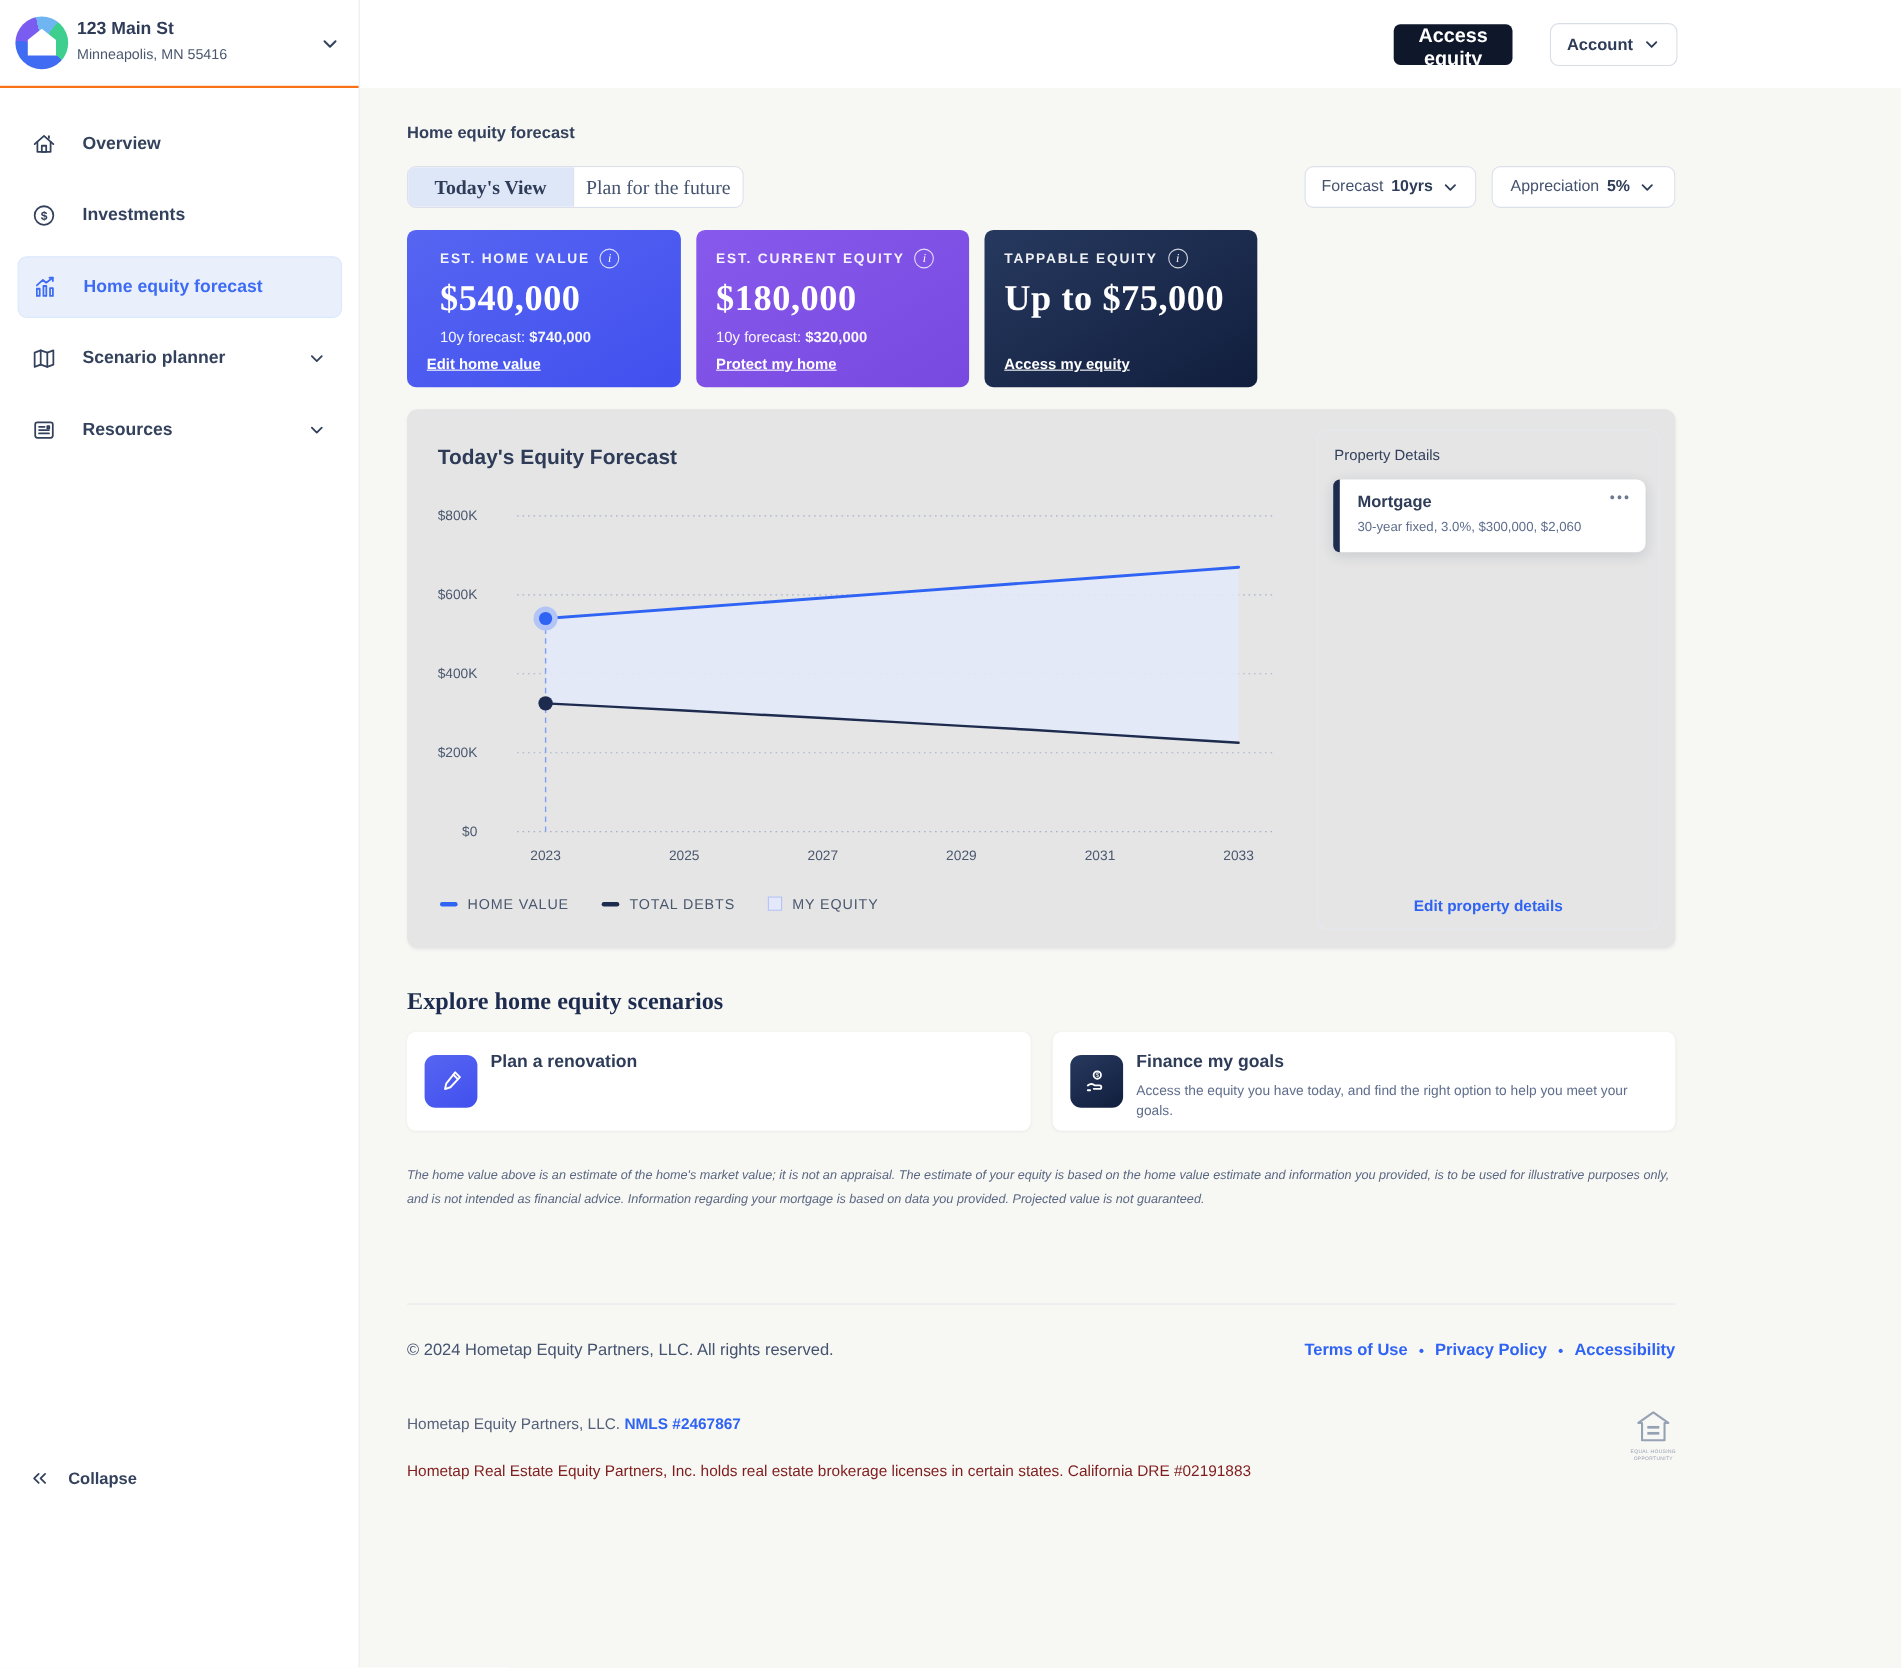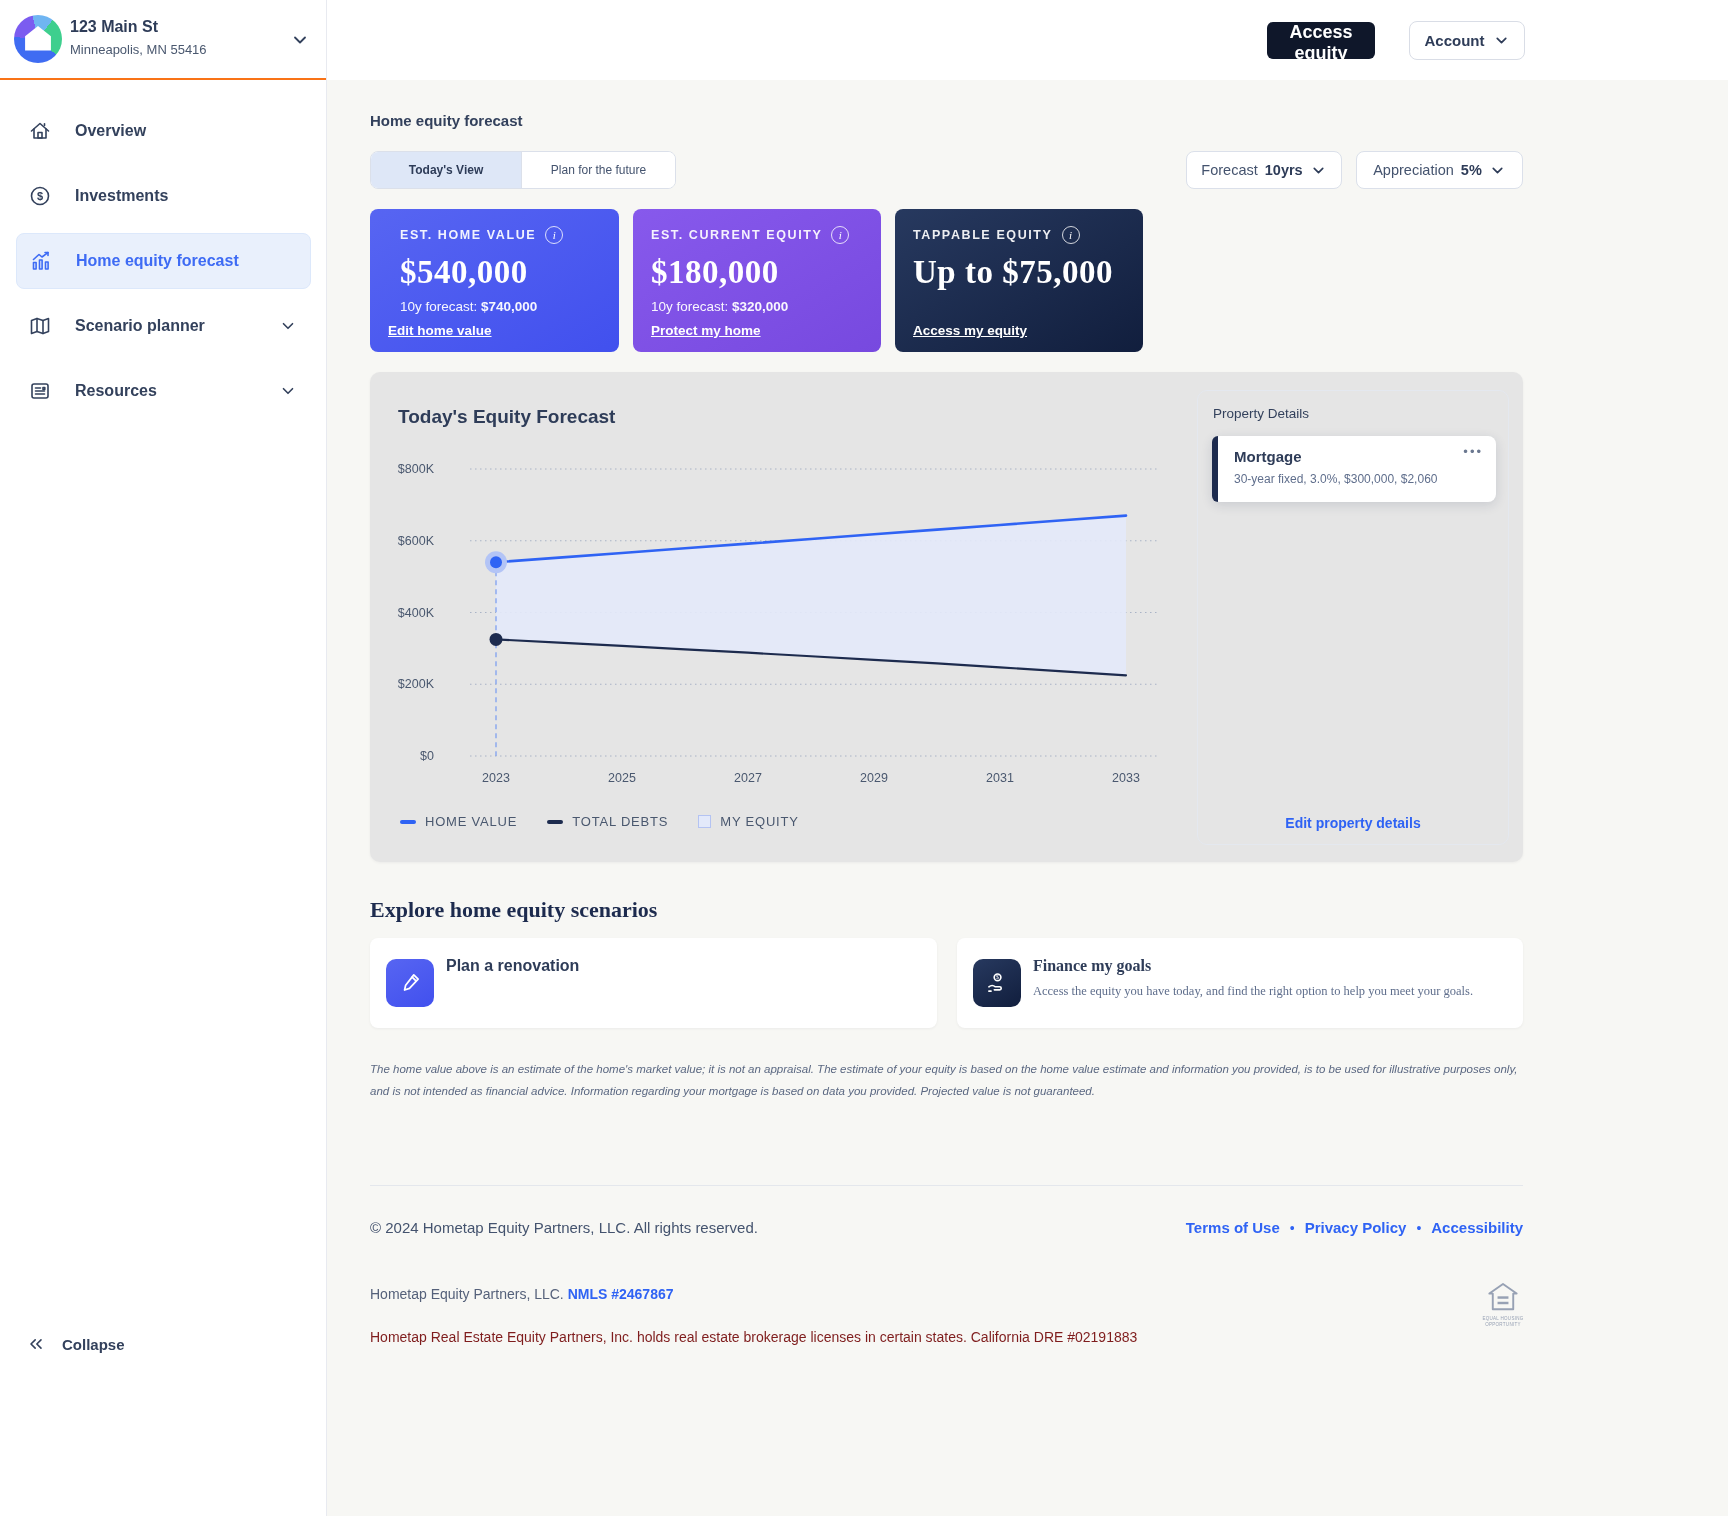--- a/index.html
+++ b/index.html
@@ -42,21 +42,21 @@
   .topbar { left:327px; top:0; width:1401px; height:80px; background:#fff; }
   .btn-access { position:absolute; left:940px; top:22px; width:108px; height:37px; background:#0f172a; color:#fff;
     border:none; border-radius:6px; font-size:18px; font-weight:bold; font-family:inherit; cursor:pointer; }
   .btn-account { position:absolute; left:1082px; top:21px; width:116px; height:39px; background:#fff;
     border:1px solid #d9dde6; border-radius:8px; font-size:15px; font-weight:bold; color:#2e3c58; font-family:inherit;
     display:flex; align-items:center; justify-content:center; gap:8px; cursor:pointer; }
 
   
   .page-title { left:370px; top:112px; font-size:15px; font-weight:bold; color:#33415c; }
   .tabs { left:370px; top:151px; height:38px; display:flex; border:1px solid #dbe0ea; border-radius:8px; overflow:hidden; background:#fff; }
-  .tab { height:100%; display:flex; align-items:center; justify-content:center; font-size:12px; cursor:pointer; }
+  .tab { height:100%; display:flex; align-items:center; justify-content:center; font-size:18px; cursor:pointer;font-family:Liberation Serif, serif; }
   .tab.active { width:150px; background:#dee7f7; font-weight:bold; color:#2e3c58; }
   .tab.inactive { width:154px; background:#fff; color:#44536e; border-left:1px solid #dbe0ea; }
 
   .control { top:151px; height:38px; background:#fff; border:1px solid #dbe0ea; border-radius:8px;
     display:flex; align-items:center; justify-content:center; gap:7px; font-size:14.5px; color:#44536e; cursor:pointer; }
   .control b { color:#2e3c58; }
   .ctl-forecast { left:1186px; width:156px; }
   .ctl-appreciation { left:1356px; width:167px; }
 
   
@@ -95,21 +95,21 @@
   .mortgage-title { position:absolute; left:22px; top:12px; font-size:15px; font-weight:bold; color:#2e3c58; }
   .mortgage-sub { position:absolute; left:22px; top:36px; font-size:12px; color:#5f6e8c; }
   .mortgage-menu { position:absolute; right:13px; top:8px; font-size:13px; letter-spacing:2px; color:#6b7890; cursor:pointer; }
   .prop-edit { position:absolute; left:0; right:0; bottom:13px; text-align:center; font-size:14px; font-weight:bold;
     color:#2f63f4; cursor:pointer; }
 
   
   .explore-heading { left:370px; top:897px; font-family:"Liberation Serif",serif; font-weight:bold; font-size:22px; color:#1d2b4e; }
   .scenario-card { top:938px; height:90px; background:#fff; border-radius:8px; box-shadow:0 1px 3px rgba(16,24,40,.05); cursor:pointer; }
   .sc-1 { left:370px; width:567px; }
-  .sc-2 { left:957px; width:566px;font-family:Liberation Serif, serif; }
+  .sc-2 { left:957px; width:566px; }
   .sc-tile { position:absolute; left:16px; top:21px; width:48px; height:48px; border-radius:10px;
     display:flex; align-items:center; justify-content:center; color:#fff; }
   .sc-tile-blue { background:linear-gradient(150deg,#5765f2,#4150ee); }
   .sc-tile-navy { background:linear-gradient(150deg,#27395f,#111e3d); }
   .sc-title { position:absolute; left:76px; top:19px; font-size:16px; font-weight:bold; color:#2e3c58; }
   .sc-desc { position:absolute; left:76px; top:44px; font-size:12.5px; line-height:1.55; color:#5f6e8c; max-width:462px; }
 
   
   .disclaimer { left:370px; top:1058px; width:1155px; font-size:11.5px; font-style:italic; color:#5b6882; line-height:1.95; }
   .footer-divider { left:370px; top:1185px; width:1153px; height:1px; background:#e4e7ec; }

